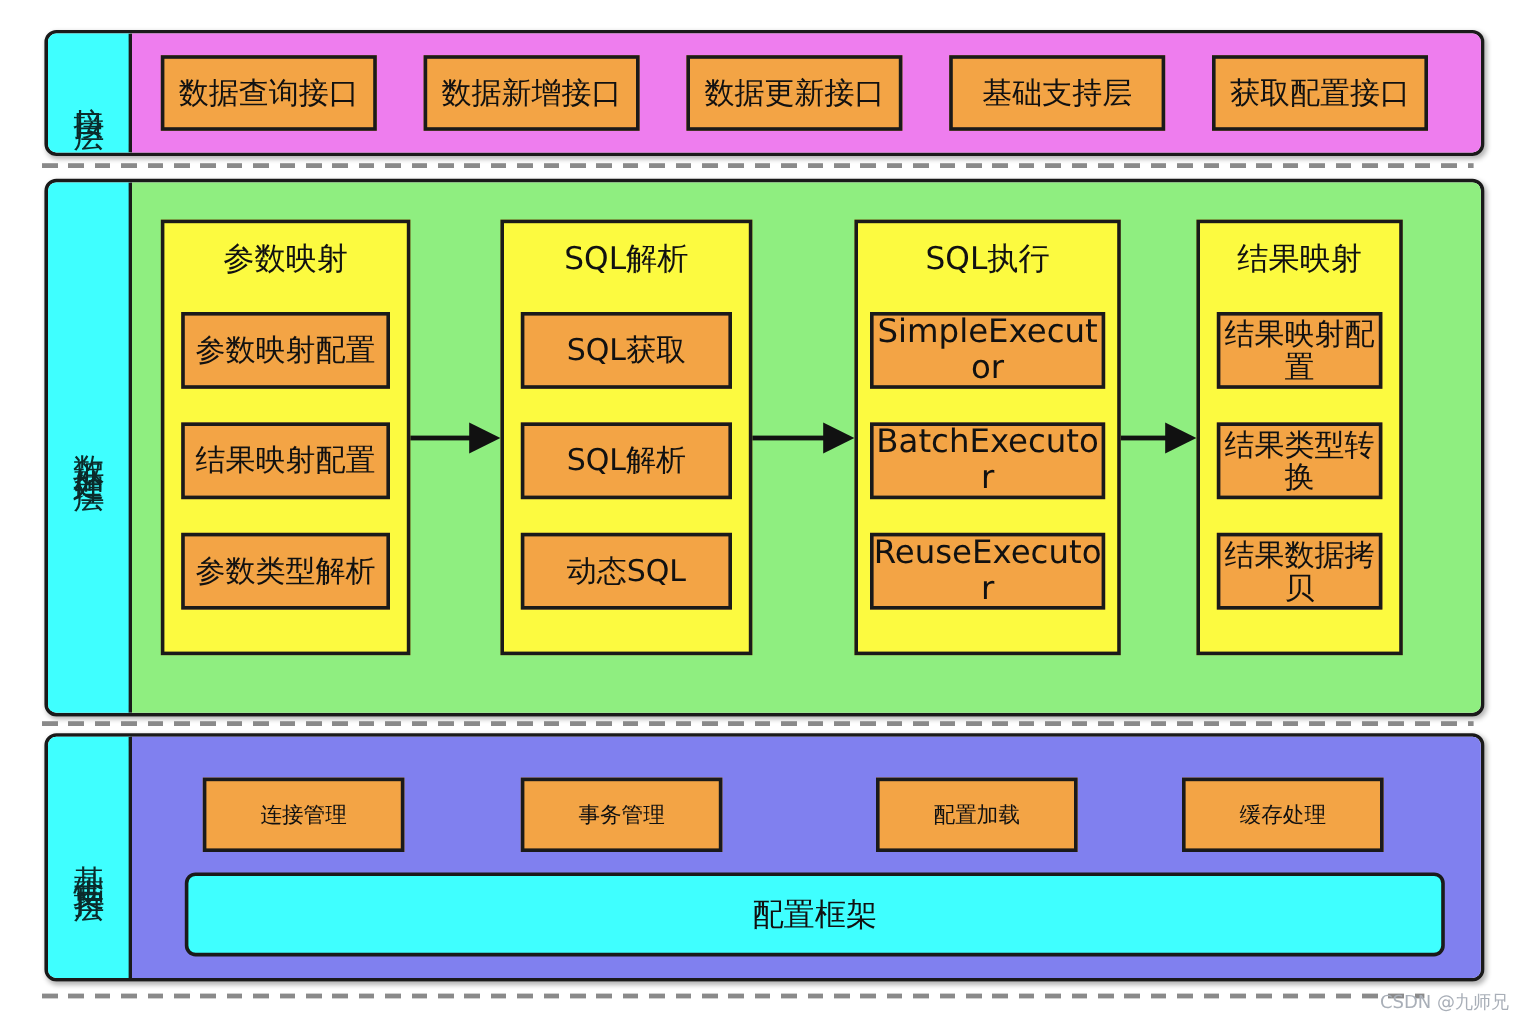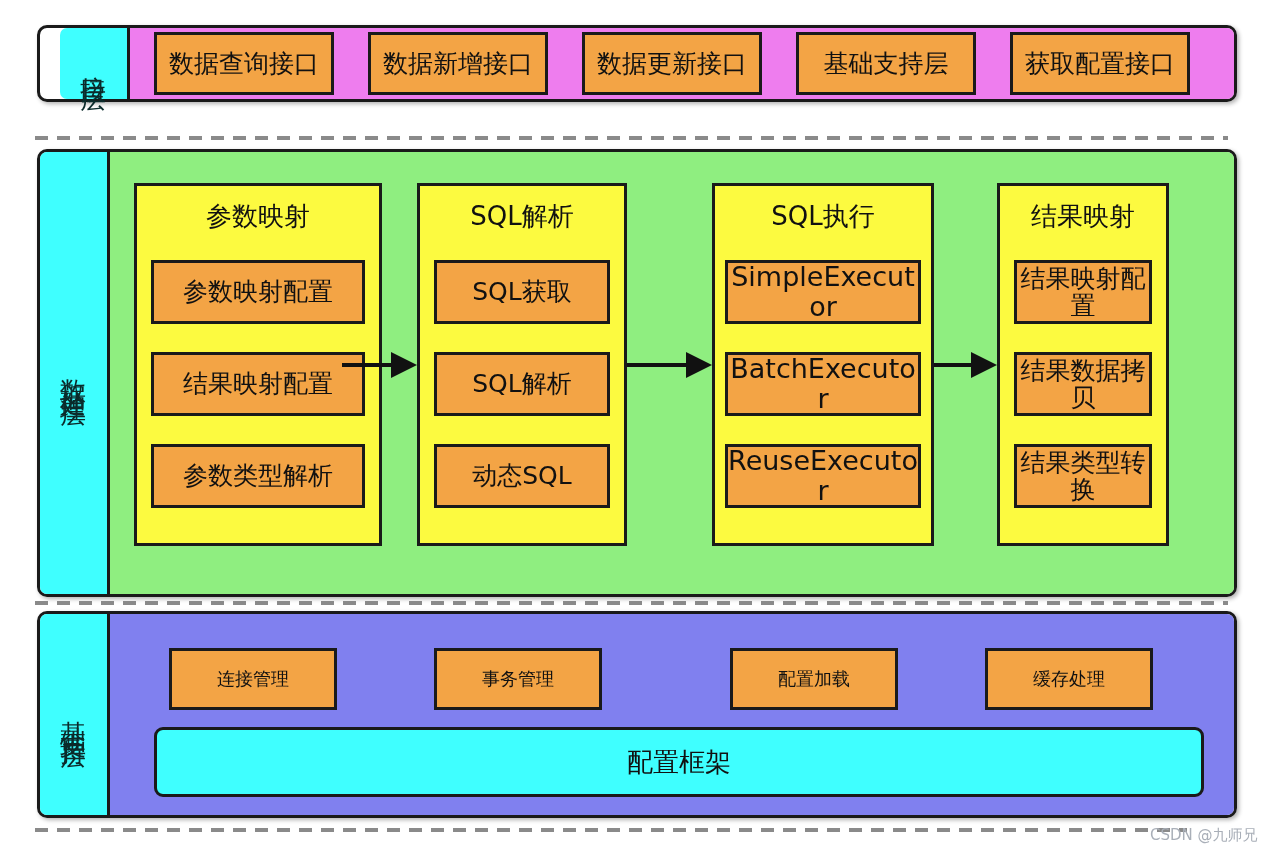--- a/index.html
+++ b/index.html
@@ -17,21 +17,21 @@
   
   .band {
     position: absolute;
     left: 37px;
     width: 1200px;
     border: 3px solid var(--border, #1a1a1a);
     border-radius: 10px;
     display: flex;
     box-shadow: 2px 2px 4px rgba(0,0,0,0.30);
   }
-  #band-interface  { top: 25px;  height: 77px; padding-left: 20px; }
+  #band-interface  { top: 25px;  height: 105px; }
   #band-processing { top: 149px; height: 448px; }
   #band-foundation { top: 611px; height: 207px; }
 
   .layer-label {
     flex: 0 0 70px;
     background: var(--label-bg, #3fffff);
     border-right: 3px solid var(--border, #1a1a1a);
     border-radius: 7px 0 0 7px;
     display: flex;
     align-items: center;
@@ -79,21 +79,21 @@
     position: absolute;
     top: 31px;
     height: 363px;
     background: var(--column-yellow, #fcfa40);
     border: 3px solid var(--border, #1a1a1a);
     display: flex;
     flex-direction: column;
     align-items: center;
     gap: 28px;
   }
-  #col-1 { left: 24px;  width: 248px; }
+  #col-1 { left: 24px;  width: 208px; }
   #col-2 { left: 307px; width: 210px; }
   #col-3 { left: 602px; width: 222px; }
   #col-4 { left: 887px; width: 172px; }
   .col-title {
     margin-top: 14px;
     height: 32px;
     line-height: 32px;
     font-size: 26px;
     white-space: nowrap;
   }
@@ -245,22 +245,22 @@
       </div>
 
       <div class="arrow" id="arrow-3">
         <div class="shaft"></div>
         <div class="head"></div>
       </div>
 
       <div class="column" id="col-4">
         <div class="col-title">结果映射</div>
         <div class="module-box">结果映射配置</div>
+        <div class="module-box">结果类型转换</div>
         <div class="module-box">结果数据拷贝</div>
-        <div class="module-box">结果类型转换</div>
       </div>
 
     </div>
   </div>
 
   <div class="dashed-sep" id="sep-2"></div>
 
   <div class="band" id="band-foundation">
     <div class="layer-label">
       <span>基础支持层</span>

